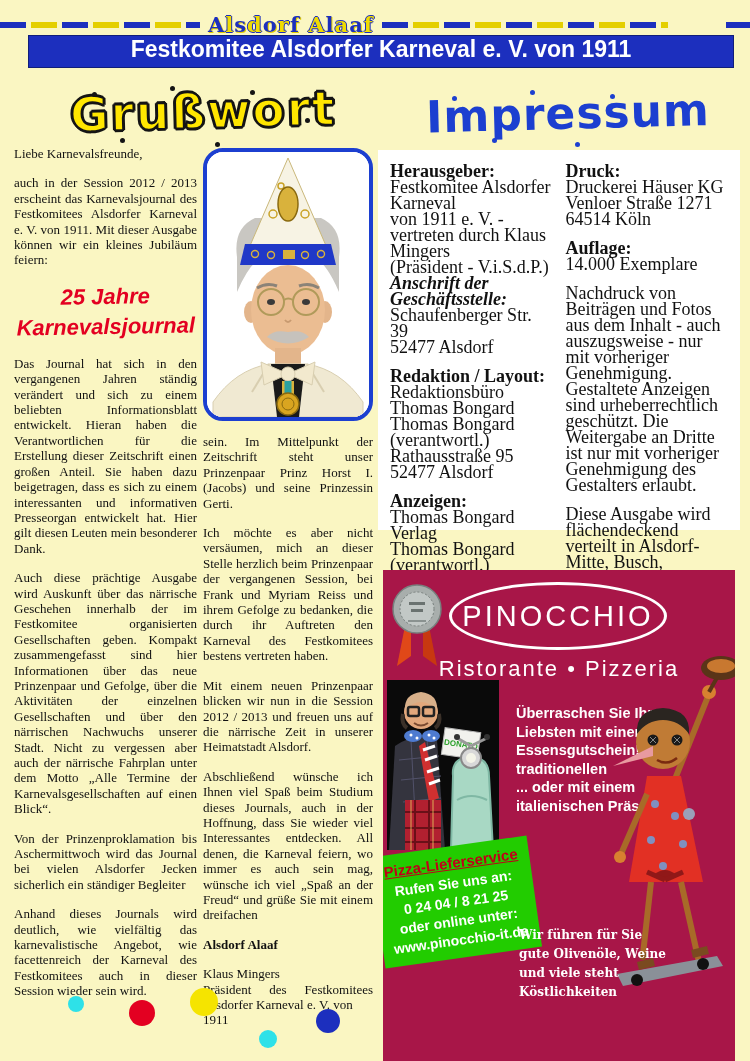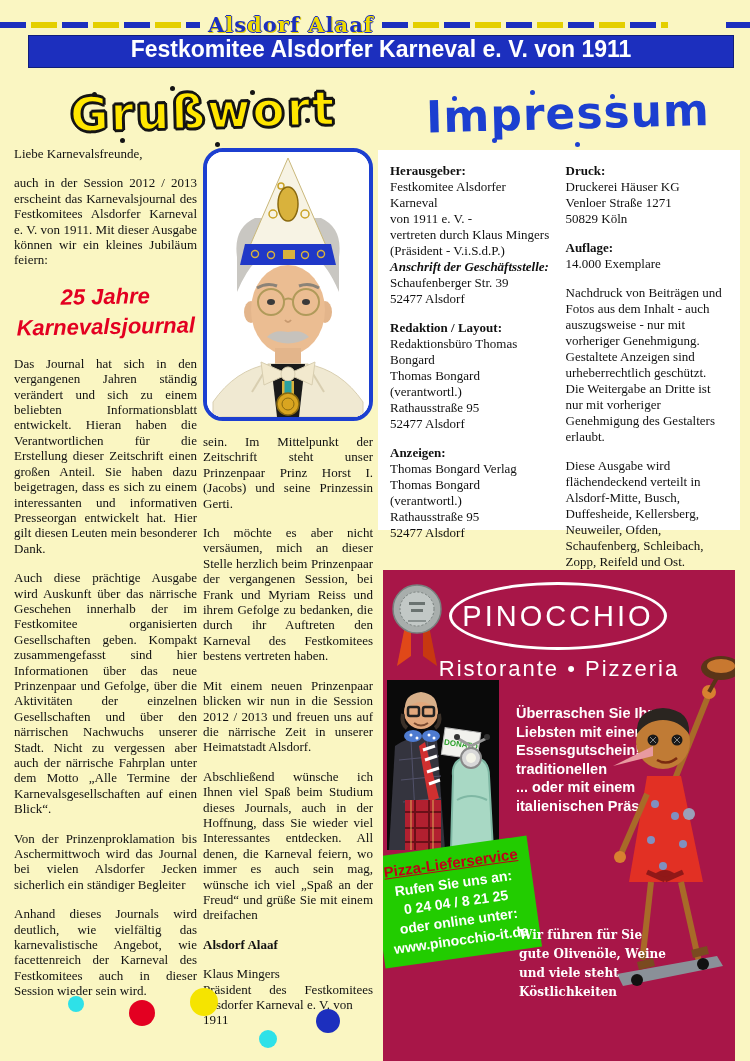--- a/index.html
+++ b/index.html
@@ -37,21 +37,21 @@
     font-size:22px;line-height:30px;text-align:center;margin:10px 0 14px 0;transform:rotate(-1deg);}
   .closing-bold{font-weight:bold;text-align:left;margin:4px 0 14px 0;}
   .sig{text-align:left;margin:0;}
   .sig .justify-line{text-align:justify;text-align-last:justify;}
 
   
   .portrait{width:162px;height:265px;border:4px solid #1C3FD0;border-radius:20px;background:#fff;overflow:hidden;margin:2px 0 13px 0;}
 
   
   .imp-box{position:absolute;left:378px;top:150px;width:362px;height:380px;background:#fff;box-sizing:border-box;
-    padding:13px 12px;display:flex;gap:13px;font-size:13px;line-height:16px;color:#111;}
+    padding:13px 12px;display:flex;gap:13px;font-size:18px;line-height:16px;color:#111;}
   .imp-col{flex:1;}
   .imp-block{margin-bottom:13px;}
   .imp-block.tight{margin-bottom:0;}
   .imp-label{font-weight:bold;}
   .imp-label.italic{font-style:italic;}
 
   
   .ad{position:absolute;left:383px;top:570px;width:352px;height:533px;background:var(--ad-background,#A81648);overflow:hidden;}
   .ad-ellipse{position:absolute;left:66px;top:12px;width:212px;height:62px;border:3px solid #fff;border-radius:50%;
     display:flex;align-items:center;justify-content:center;color:#fff;
@@ -205,21 +205,21 @@
         <div>Thomas Bongard (verantwortl.)</div>
         <div>Rathausstraße 95</div>
         <div>52477 Alsdorf</div>
       </div>
     </div>
     <div class="imp-col">
       <div class="imp-block">
         <div class="imp-label">Druck:</div>
         <div>Druckerei Häuser KG</div>
         <div>Venloer Straße 1271</div>
-        <div>50829 Köln</div>
+        <div>64514 Köln</div>
       </div>
       <div class="imp-block">
         <div class="imp-label">Auflage:</div>
         <div>14.000 Exemplare</div>
       </div>
       <div class="imp-block">
         <div>Nachdruck von Beiträgen und Fotos aus dem Inhalt - auch auszugsweise - nur mit vorheriger Genehmigung. Gestaltete Anzeigen sind urheberrechtlich geschützt. Die Weitergabe an Dritte ist nur mit vorheriger Genehmigung des Gestalters erlaubt.</div>
       </div>
       <div class="imp-block">
         <div>Diese Ausgabe wird flächendeckend verteilt in Alsdorf-Mitte, Busch, Duffesheide, Kellersberg, Neuweiler, Ofden, Schaufenberg, Schleibach, Zopp, Reifeld und Ost.</div>

